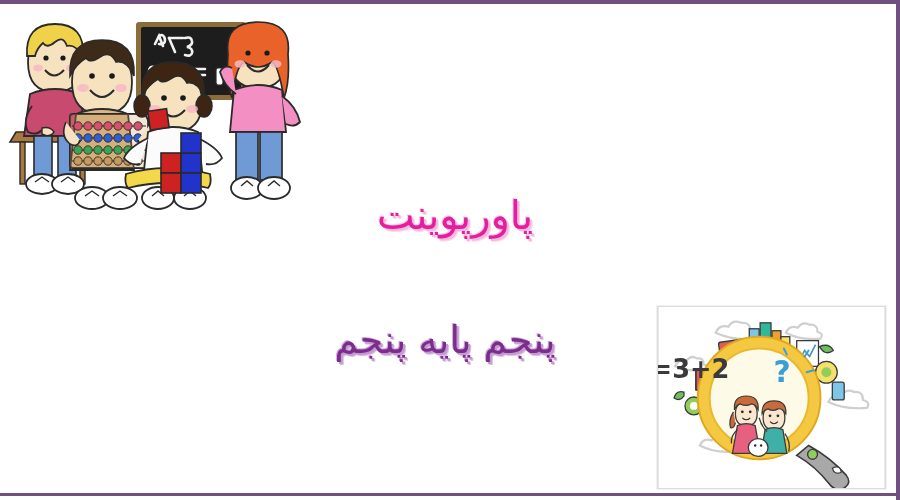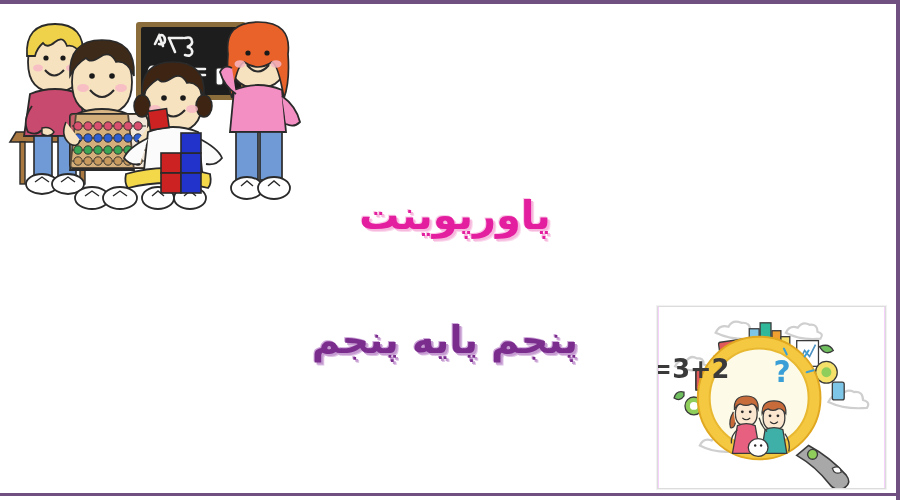--- a/index.html
+++ b/index.html
@@ -29,21 +29,21 @@
     left:8px;top:10px;
     width:322px;height:205px;
   }
   .clipart-left svg{display:block;width:100%;height:100%;}
 
   
   .title-line{
     position:absolute;
     text-align:center;
     white-space:nowrap;
-    font-weight:bold;
+    font-weight:normal;
     direction:rtl;
   }
   .title-powerpoint{
     left:330px;top:192px;width:250px;
     font-size:40px;
     color:#e31fa0;
     text-shadow:
        2px 2px 0 #f7b8de,
        3px 3px 0 #fbd6ec,
       -1px -1px 0 #f9c9e5;
@@ -57,21 +57,21 @@
        2px 2px 0 #c49ad0,
        3px 3px 0 #ddc2e5,
       -1px -1px 0 #cfa8da;
   }
 
   
   .picture-frame{
     position:absolute;
     left:657px;top:306px;
     width:229px;height:183px;
-    background:#d946ef;
+    background:#a3a3a3;
     border:1px solid #dcdcdc;
     box-shadow:0 0 0 1px #f2f2f2;
     box-sizing:border-box;
     overflow:hidden;
   }
   .picture-frame svg{display:block;width:100%;height:100%;}
 </style>
 </head>
 <body>
 

